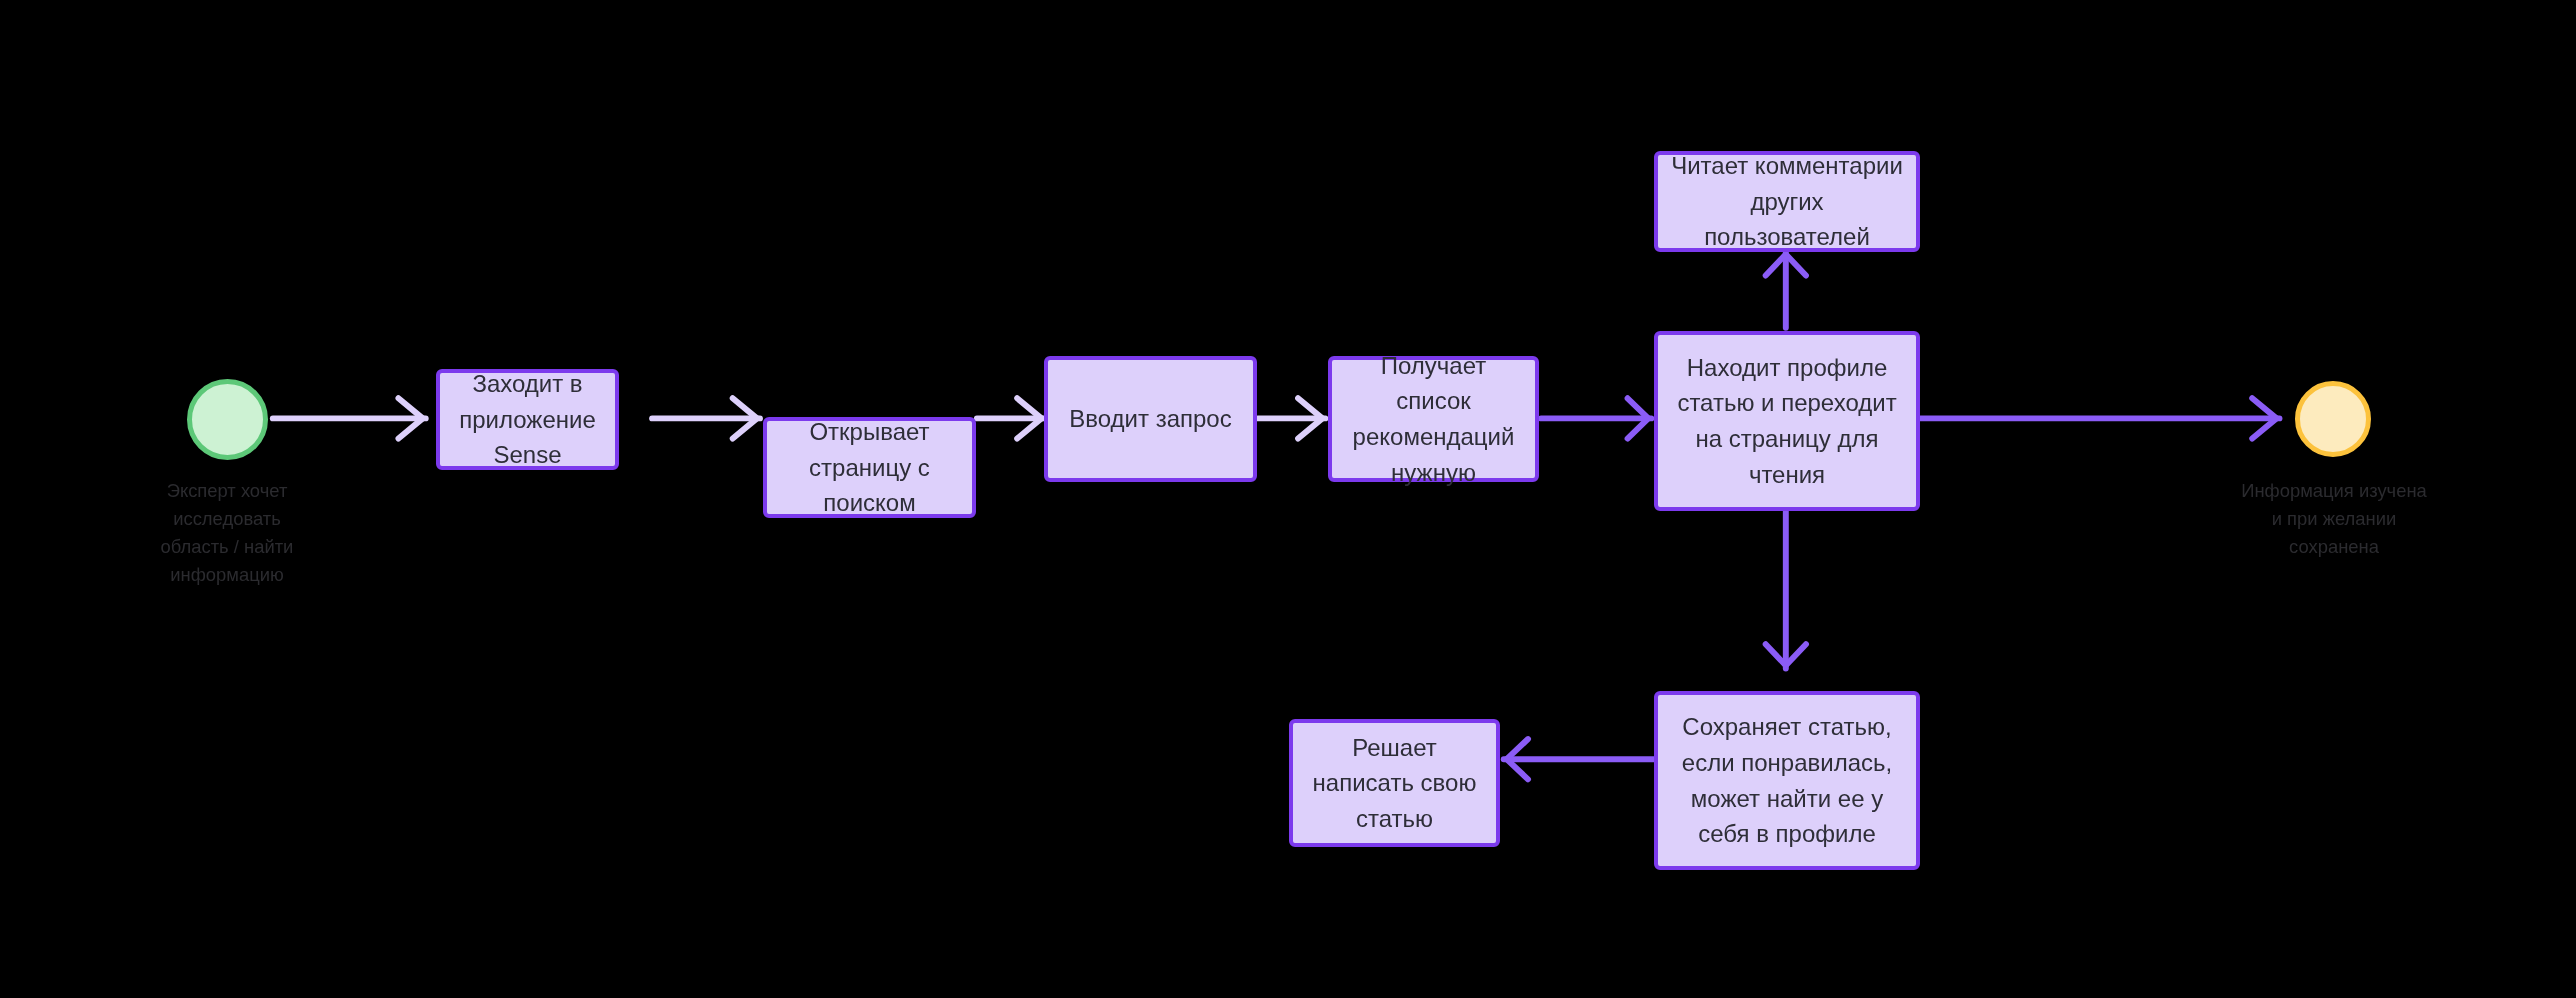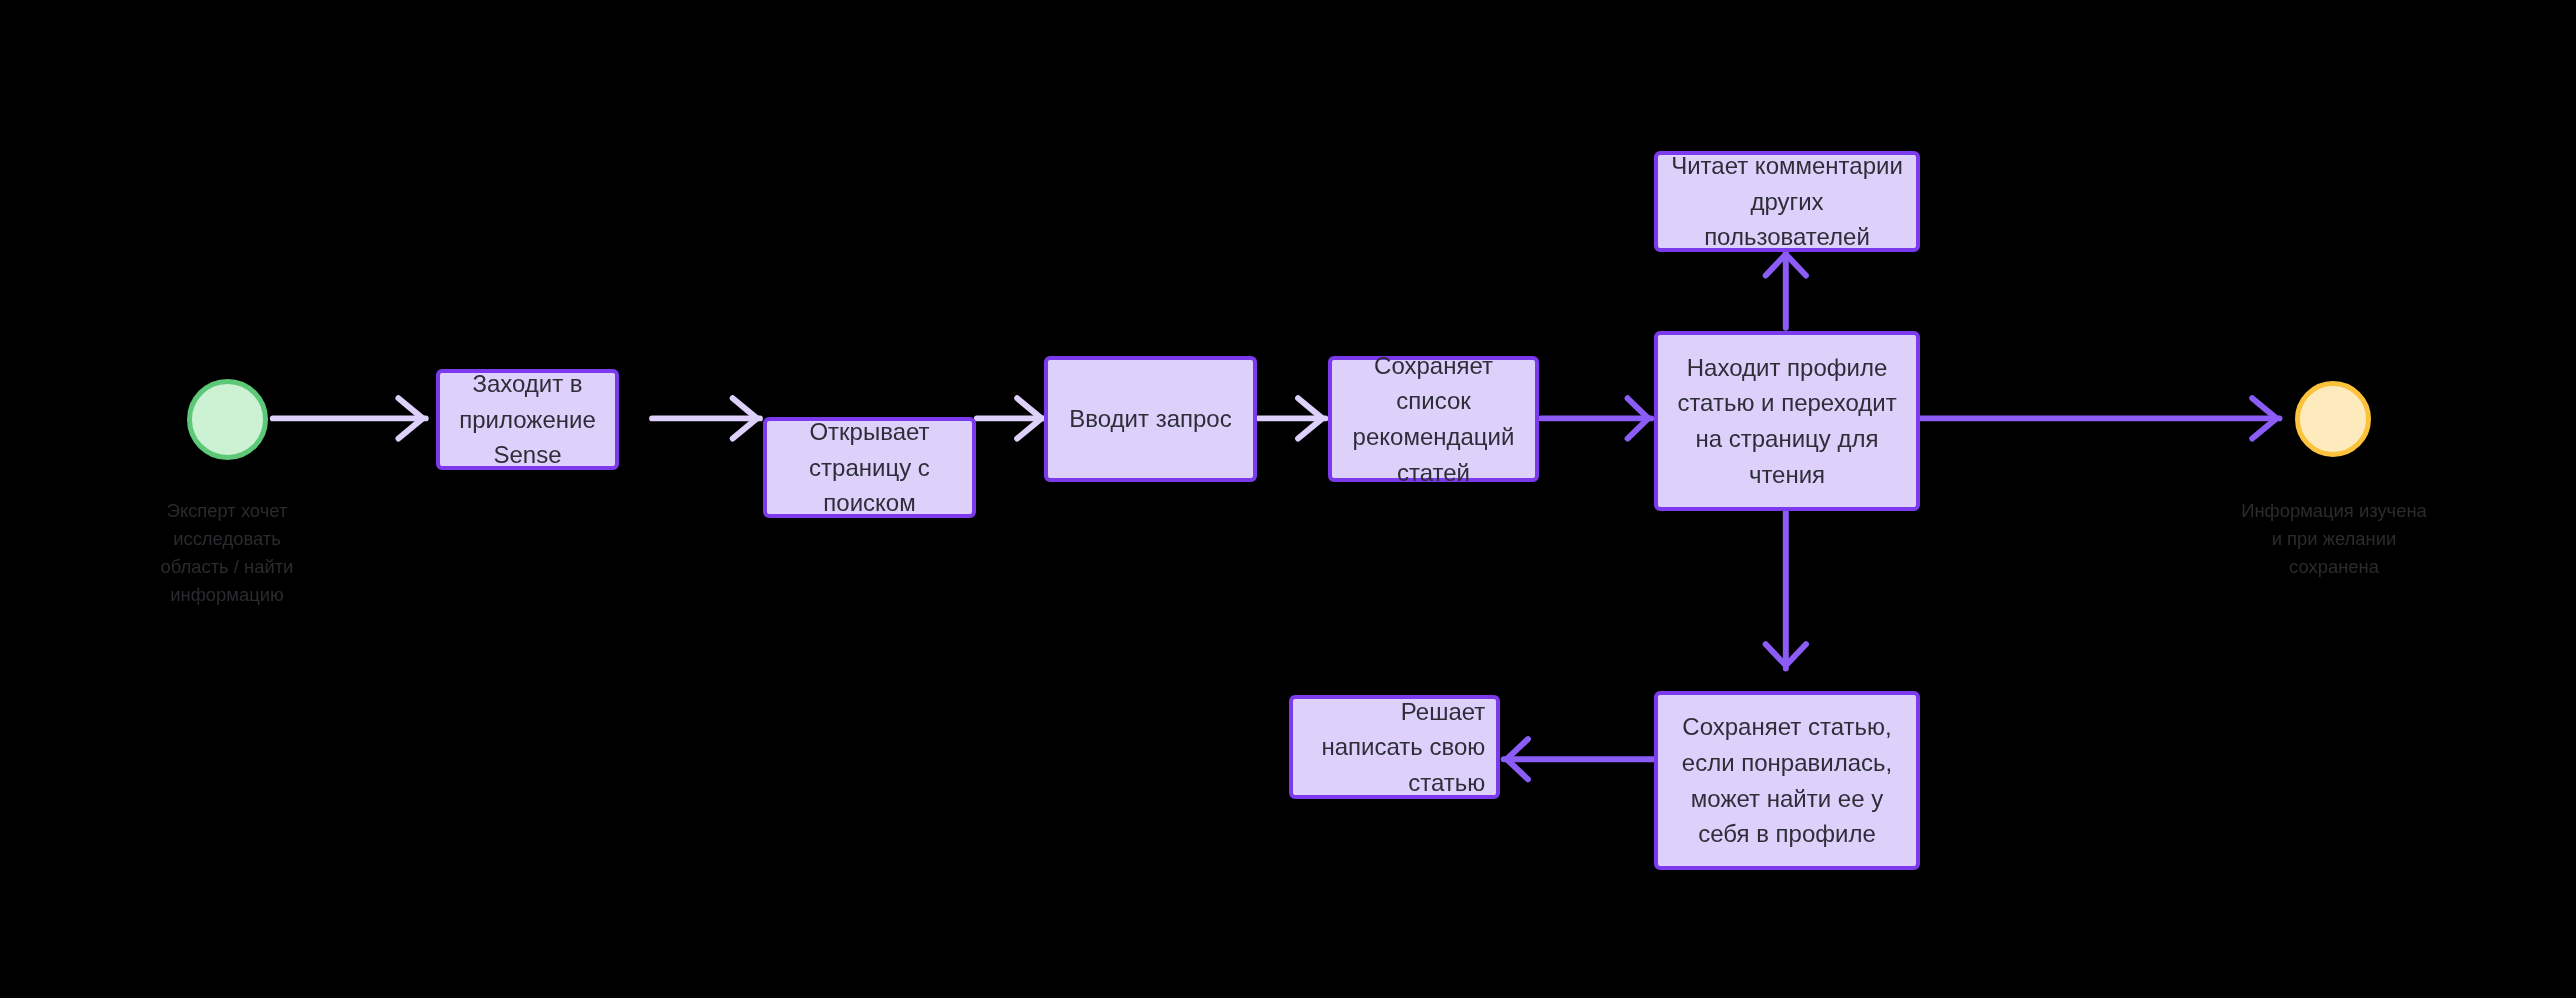--- a/index.html
+++ b/index.html
@@ -52,21 +52,20 @@
     background: #FDEBBE;
     border: 5.3px solid #FCC23C;
   }
   .terminal-label {
     position: absolute;
     text-align: center;
     color: #2B2B2F;
     font-size: 18.4px;
     line-height: 1.52;
     z-index: 2;
-    margin-top: 20px;
   }
 </style>
 </head>
 <body>
 
 <div id="canvas">
 
   <svg id="edges" viewBox="0 0 4346 1684" xmlns="http://www.w3.org/2000/svg">
     <g fill="none" stroke-linecap="round" stroke-linejoin="round" stroke-width="10">
 
@@ -126,36 +125,36 @@
 
   <div class="node-box" style="left:763px; top:369px; width:213px; height:101px;margin-top:48px;">
     <span>Открывает страницу с поиском</span>
   </div>
 
   <div class="node-box" style="left:1044px; top:356px; width:213px; height:126px;">
     <span>Вводит запрос</span>
   </div>
 
   <div class="node-box" style="left:1328px; top:356px; width:211px; height:126px;">
-    <span>Сохраняет список рекомендаций статей</span>
+    <span>Получает список рекомендаций нужную</span>
   </div>
 
   <div class="node-box" style="left:1654px; top:331px; width:266px; height:180px;">
     <span>Находит профиле статью и переходит на страницу для чтения</span>
   </div>
 
   <div class="node-box" style="left:1654px; top:151px; width:266px; height:101px;">
     <span>Читает комментарии других пользователей</span>
   </div>
 
   <div class="node-box" style="left:1654px; top:670px; width:266px; height:179px;margin-top:21px;">
     <span>Сохраняет статью, если понравилась, может найти ее у себя в профиле</span>
   </div>
 
-  <div class="node-box" style="left:1289px; top:695px; width:211px; height:104px;text-align:right;">
+  <div class="node-box" style="left:1289px; top:719px; width:211px; height:128px;">
     <span>Решает написать свою статью</span>
   </div>
 
   <div class="terminal end" style="left:2295px; top:381px; width:76px; height:76px;"></div>
   <div class="terminal-label" style="left:2235px; top:477px; width:198px;text-align:center;">Информация изучена и при желании сохранена</div>
 
 </div>
 
 
 </body></html>

